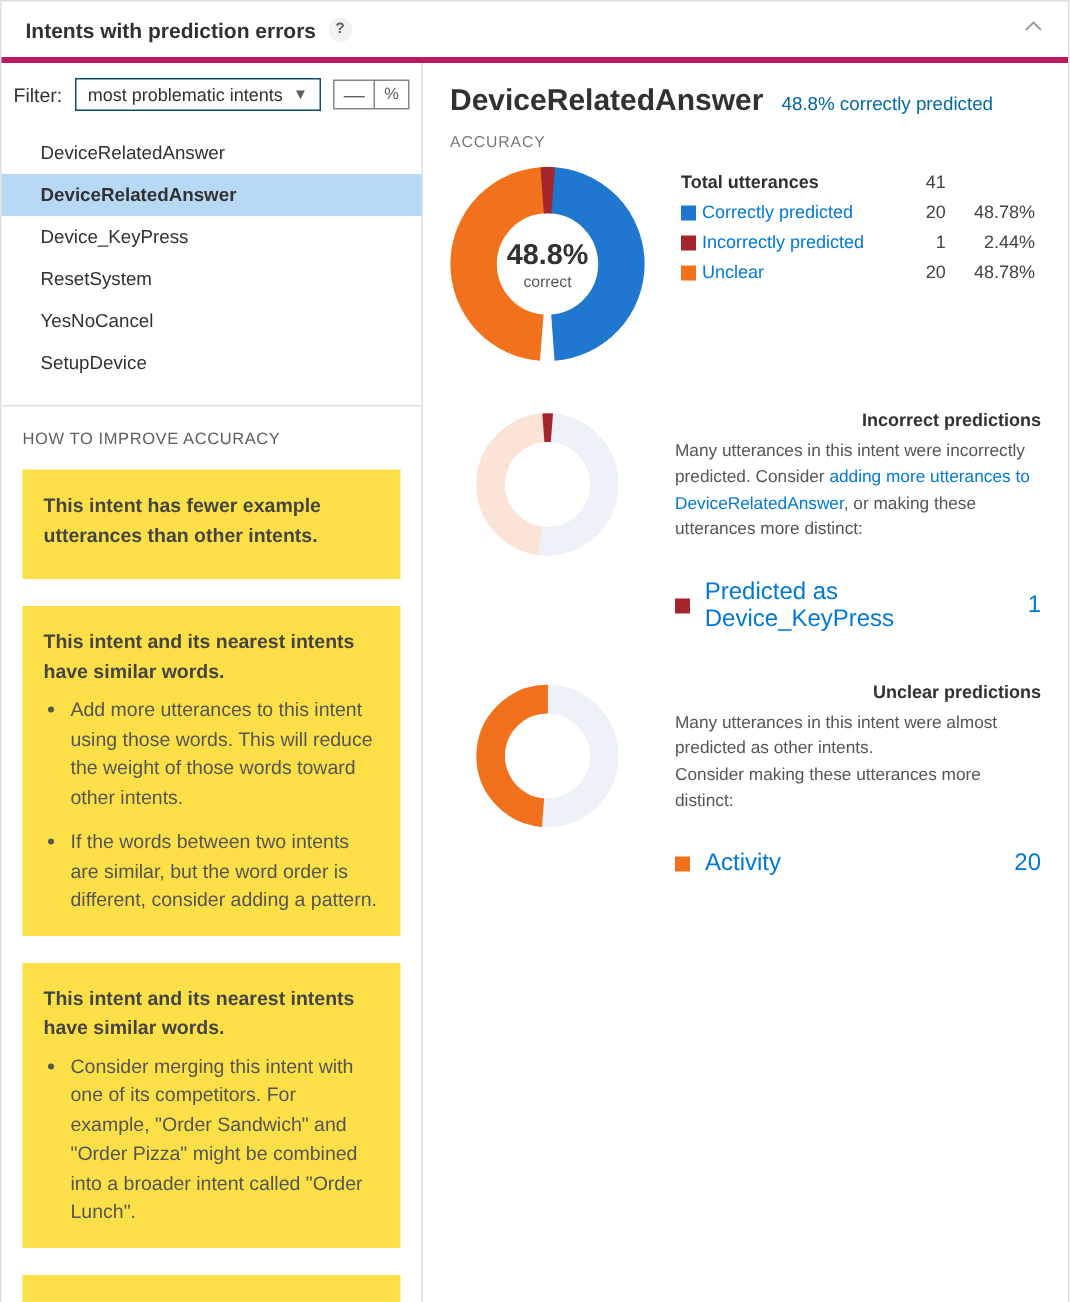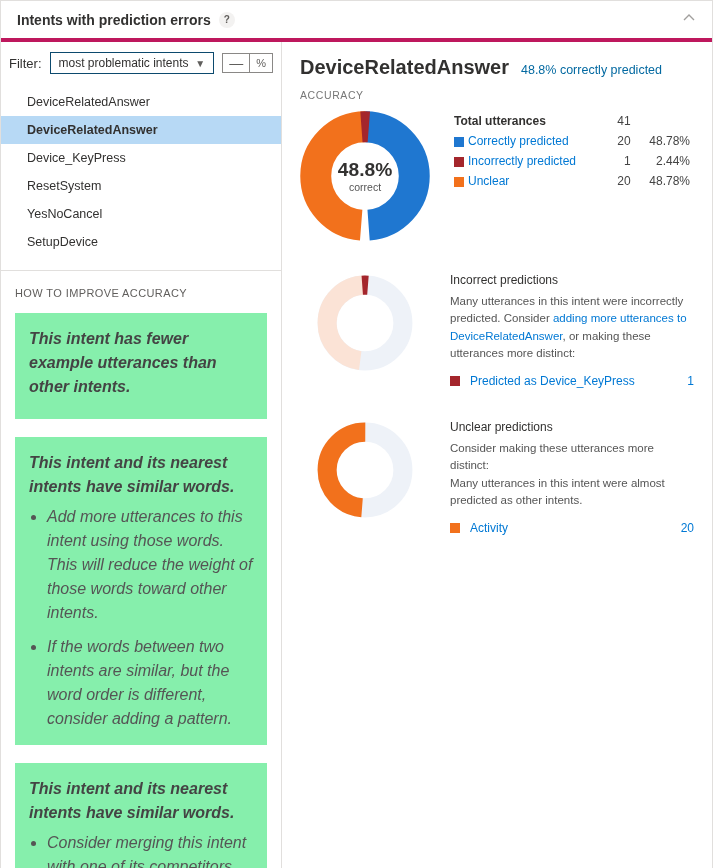--- a/index.html
+++ b/index.html
@@ -49,53 +49,53 @@
   .intent-item.selected { background: #b7d9f5; font-weight: 600; }
   .improve {
     border-top: 1px solid #e1dfdd;
     padding: 16px 14px;
   }
   .improve-title {
     font-size: 11px; letter-spacing: 0.4px; color: #605e5c;
     margin-bottom: 14px;
   }
   .tip {
-    background: #86efac;
+    background: #fde047;
     padding: 14px 14px 14px 14px;
     margin-bottom: 18px;
-    font-size: 16px; line-height: 1.5; color: #555; font-style: italic;
+    font-size: 13px; line-height: 1.5; color: #555;
   }
   .tip .tip-head { font-weight: 600; margin-bottom: 6px; color:#444;}
   .tip ul { padding-left: 18px; }
   .tip li { margin-bottom: 10px; }
   .tip li:last-child { margin-bottom: 0; }
 
   .intent-heading { display: flex; align-items: baseline; gap: 12px; flex-wrap: wrap; }
   .intent-name { font-size: 20px; font-weight: 600; }
   .intent-sub  { font-size: 12.5px; color: #0369a1; }
   .section-label {
     font-size: 10.5px; letter-spacing: 0.6px; color: #777;
     margin-top: 10px; margin-bottom: 10px;
   }
   .stats-row { display: flex; gap: 20px; align-items: flex-start; margin-bottom: 32px; }
   .donut-wrap { width: 130px; flex-shrink: 0; display:flex; justify-content:center;}
   .legend { flex: 1; font-size: 12px; }
-  .legend-title { font-weight: 400; margin-bottom: 6px; color:#323130;}
+  .legend-title { font-weight: 700; margin-bottom: 6px; color:#323130;text-align:right;}
   .legend-table { width: 100%; border-collapse: collapse; }
   .legend-table td { padding: 3px 4px; vertical-align: top; }
   .legend-table .label-cell { color: #0078d4; }
   .legend-table .label-cell.nolink { color:#323130; font-weight:600;}
   .legend-table .num { text-align: right; white-space: nowrap; color:#444;}
   .swatch {
     display: inline-block; width: 10px; height: 10px;
     margin-right: 4px; vertical-align: middle;
   }
   .note { font-size: 11.5px; color: #555; line-height: 1.5; }
   .note a { color: #0078d4; text-decoration: none; cursor: pointer; }
-  .sub-legend { margin-top: 12px; font-size: 12px; }
+  .sub-legend { margin-top: 24px; font-size: 16px; }
   .sub-legend-row { display: flex; align-items: center; justify-content: space-between; }
   .sub-legend-row .lab { color: #0078d4; display: flex; align-items: center; gap: 6px; }
   .sub-legend-row .val { color: #0078d4; }
   .donut-center {
     font-size: 15px; font-weight: 600; fill: #323130; text-anchor: middle;
   }
   .donut-sub {
     font-size: 9px; fill: #555; text-anchor: middle;
   }
 </style>
@@ -245,22 +245,22 @@
       <div class="stats-row">
         <div class="donut-wrap">
           <svg width="100" height="100" viewBox="0 0 42 42">
             <circle cx="21" cy="21" r="15.9155" fill="none" stroke="#eef2f8" stroke-width="8"></circle>
             <circle cx="21" cy="21" r="15.9155" fill="none" stroke="#f2711c" stroke-width="8" stroke-dasharray="48.78 51.22" stroke-dashoffset="73.78"></circle>
           </svg>
         </div>
         <div class="legend">
           <div class="legend-title">Unclear predictions</div>
           <div class="note">
+            <div>Many utterances in this intent were almost predicted as other intents.</div>
             <div>Consider making these utterances more distinct:</div>
-            <div>Many utterances in this intent were almost predicted as other intents.</div>
           </div>
           <div class="sub-legend" id="unclear-items">
               <div class="sub-legend-row">
                 <span class="lab"><span class="swatch" style="background: rgb(242, 113, 28);"></span>Activity</span>
                 <span class="val">20</span>
               </div>
             </div>
         </div>
       </div>
 

